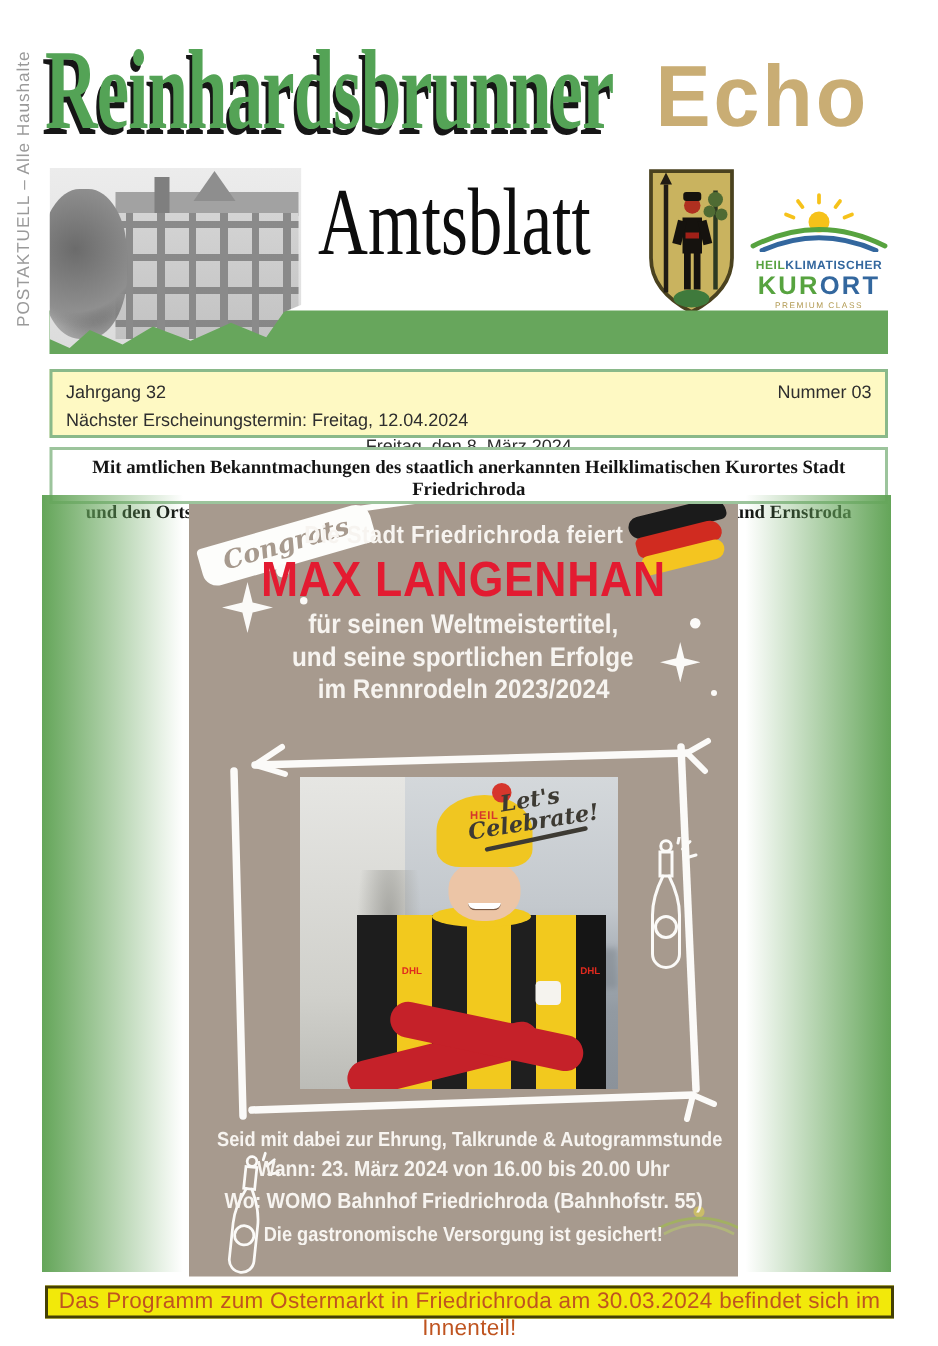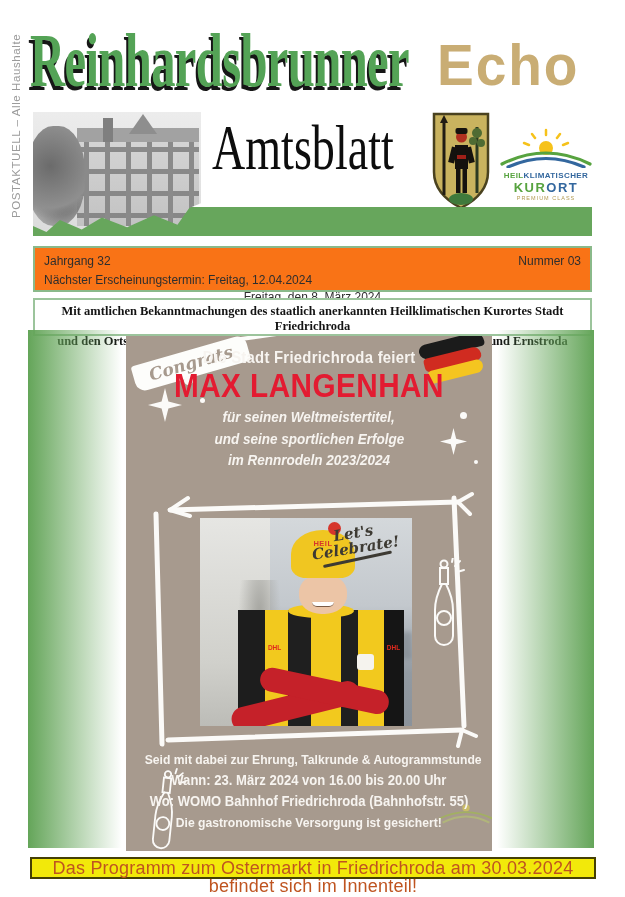--- a/index.html
+++ b/index.html
@@ -40,48 +40,48 @@
               border-left:14px solid transparent; border-right:14px solid transparent; border-bottom:20px solid #8e8e8a; }
   .building .tower { position:absolute; left:70px; top:6px; width:10px; height:28px; background:#7f7f7b; }
 
   .green-bar { position:absolute; left:33px; top:207px; width:559px; height:29px; background:#67a65c; z-index:1; }
 
   
   .coat { position:absolute; left:430px; top:111px; width:62px; height:102px; }
   
   .kurort { position:absolute; left:494px; top:128px; width:104px; height:84px; text-align:center; }
   .kurort .ktext1 { font-size:8px; font-weight:bold; letter-spacing:.4px; line-height:1.1; }
-  .kurort .ktext2 { font-size:13px; font-weight:bold; letter-spacing:1.5px; line-height:1.05; }
+  .kurort .ktext2 { font-size:17px; font-weight:bold; letter-spacing:1.5px; line-height:1.05; }
   .kurort .ktext3 { font-size:5.5px; color:#b29a52; letter-spacing:1px; margin-top:1px; }
   .kgreen { color:#57a33f; } .kblue { color:#33679e; }
 
   
   .info-box { position:absolute; left:33px; top:246px; width:559px; height:46px;
-              border:2px solid #8ab98a; background:#f97316; font-size:12px; color:#2e2e2e; }
+              border:2px solid #8ab98a; background:#fef9c3; font-size:12px; color:#2e2e2e; }
   .info-row { position:absolute; left:9px; right:9px; display:flex; justify-content:space-between; }
   .info-row.r1 { top:6px; } .info-row.r2 { top:25px; }
   .info-center { position:absolute; left:0; right:0; text-align:center;margin-top:36px; }
 
   
   .note-box { position:absolute; left:33px; top:298px; width:559px; height:38px; border:2px solid #9cc49c;
               background:#fff; text-align:center; font-family:"Liberation Serif", serif; font-weight:bold;
               font-size:12.5px; color:#141414; padding-top:4px; line-height:1.2; }
 
   
   .band { position:absolute; top:330px; height:518px; z-index:0; }
   .band.left  { left:28px;  width:94px; background:linear-gradient(to right, #64a559, rgba(255,255,255,0)); }
   .band.right { left:497px; width:97px; background:linear-gradient(to left, #64a559, rgba(255,255,255,0)); }
 
   
   .poster { position:absolute; left:126px; top:336px; width:366px; height:515px; background:#a79a8e; overflow:hidden; }
   .poster .ptext { position:absolute; left:0; right:0; text-align:center; color:#f7f4f0; font-weight:bold; }
   .cond { display:inline-block; transform:scaleX(.9); transform-origin:center; white-space:nowrap; }
   .p-intro { top:12px; font-size:16.5px; letter-spacing:.3px; }
   .p-name  { top:31px; font-size:33px; color:#e31b31 !important; font-weight:800; letter-spacing:.5px; }
-  .p-lines { top:70px; font-size:15px; line-height:21.5px;font-style:italic; }
+  .p-lines { top:70px; font-size:18px; line-height:21.5px; }
   .p-footer { top:413px; font-size:13.5px; line-height:21px; }
   .p-footer .big { font-size:14.5px; }
 
   .congrats { position:absolute; left:6px; top:14px; width:118px; height:27px; background:#fdfdfb;
               transform:rotate(-16deg); border-radius:3px 10px 3px 10px; text-align:center;
               font-family:"DejaVu Serif", serif; font-style:italic; font-weight:bold; font-size:17px;
               color:#a79a8e; line-height:26px; }
   .congrats::after { content:""; position:absolute; right:-34px; top:4px; width:44px; height:4px;
               background:#fdfdfb; transform:rotate(8deg); border-radius:2px; }
 
@@ -126,21 +126,21 @@
   .celebrate .underline { display:block; margin:2px auto 0; width:70px; height:3px; background:#3d3a33; border-radius:2px; transform:rotate(-3deg); }
 
   .bottle { position:absolute; }
   .bottle.right-b { left:296px; top:222px; width:48px; height:92px; }
   .bottle.left-b  { left:18px;  top:428px; width:44px; height:94px; transform:rotate(6deg); }
 
   .faint-logo { position:absolute; left:308px; top:452px; width:64px; height:52px; opacity:.55; }
 
   
   .banner { position:absolute; left:30px; top:857px; width:566px; height:22px; background:#f2e90a;
-            border:2px solid #454004; text-align:center; font-size:18px; color:#bf5420;
+            border:2px solid #454004; text-align:center; font-size:15px; color:#bf5420;
             line-height:18px; letter-spacing:.2px; }
 </style>
 </head>
 <body>
 
 <div class="page">
 
   <div class="postal">POSTAKTUELL – Alle Haushalte</div>
 
   <div class="title-main">Reinhardsbrunner</div>

